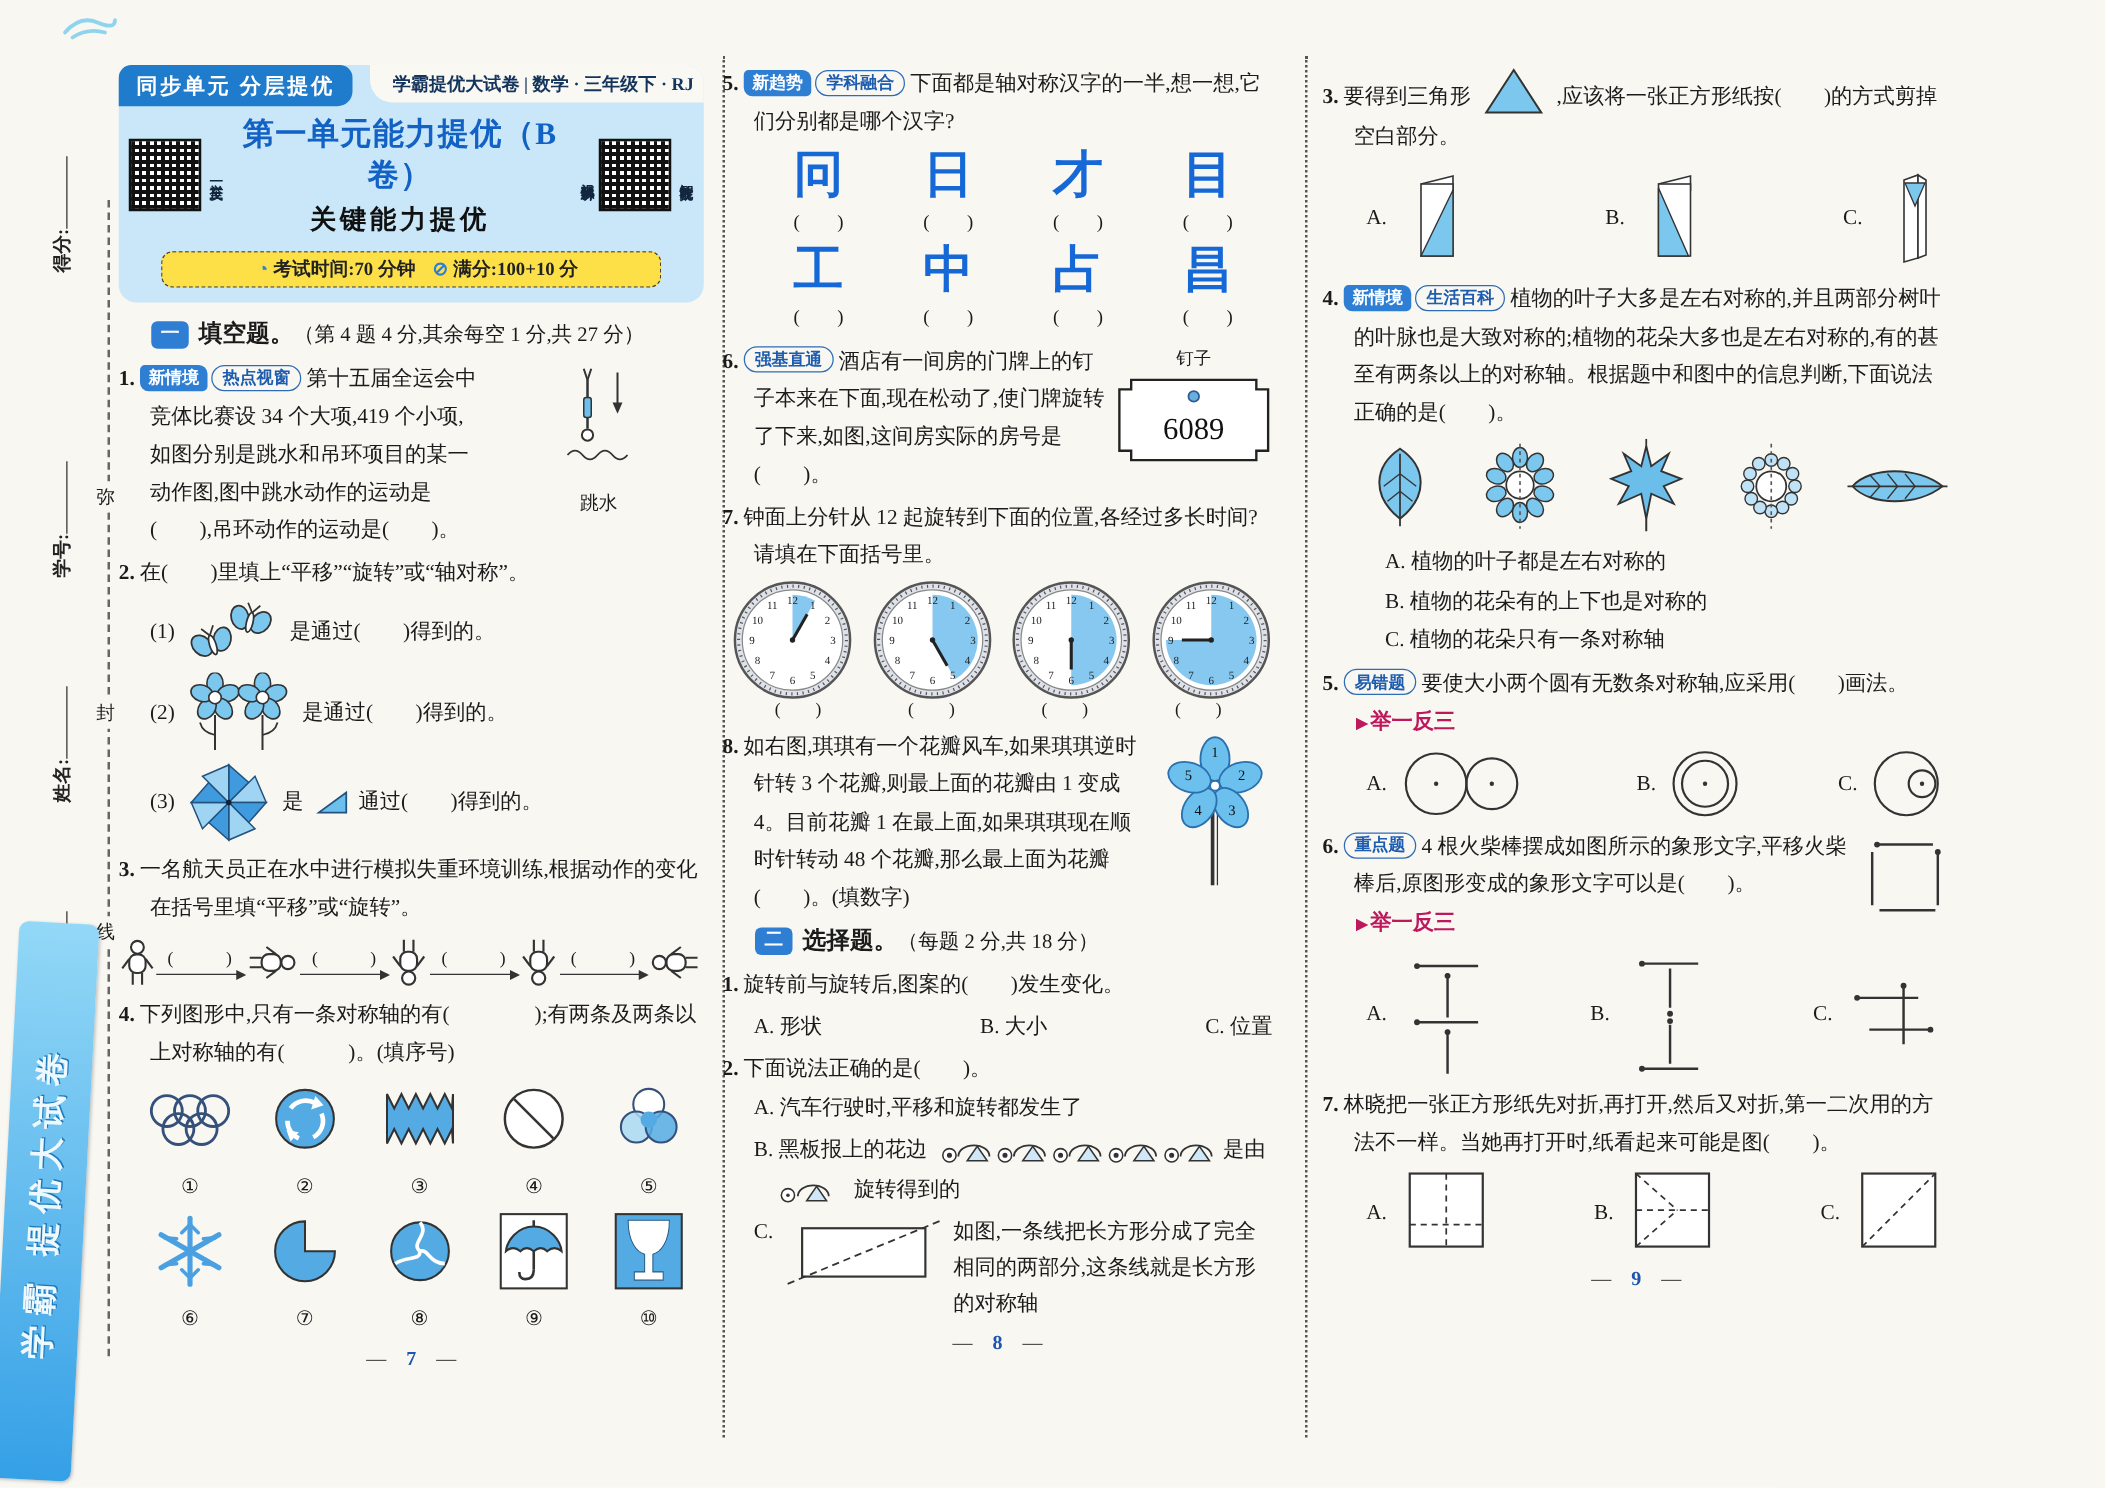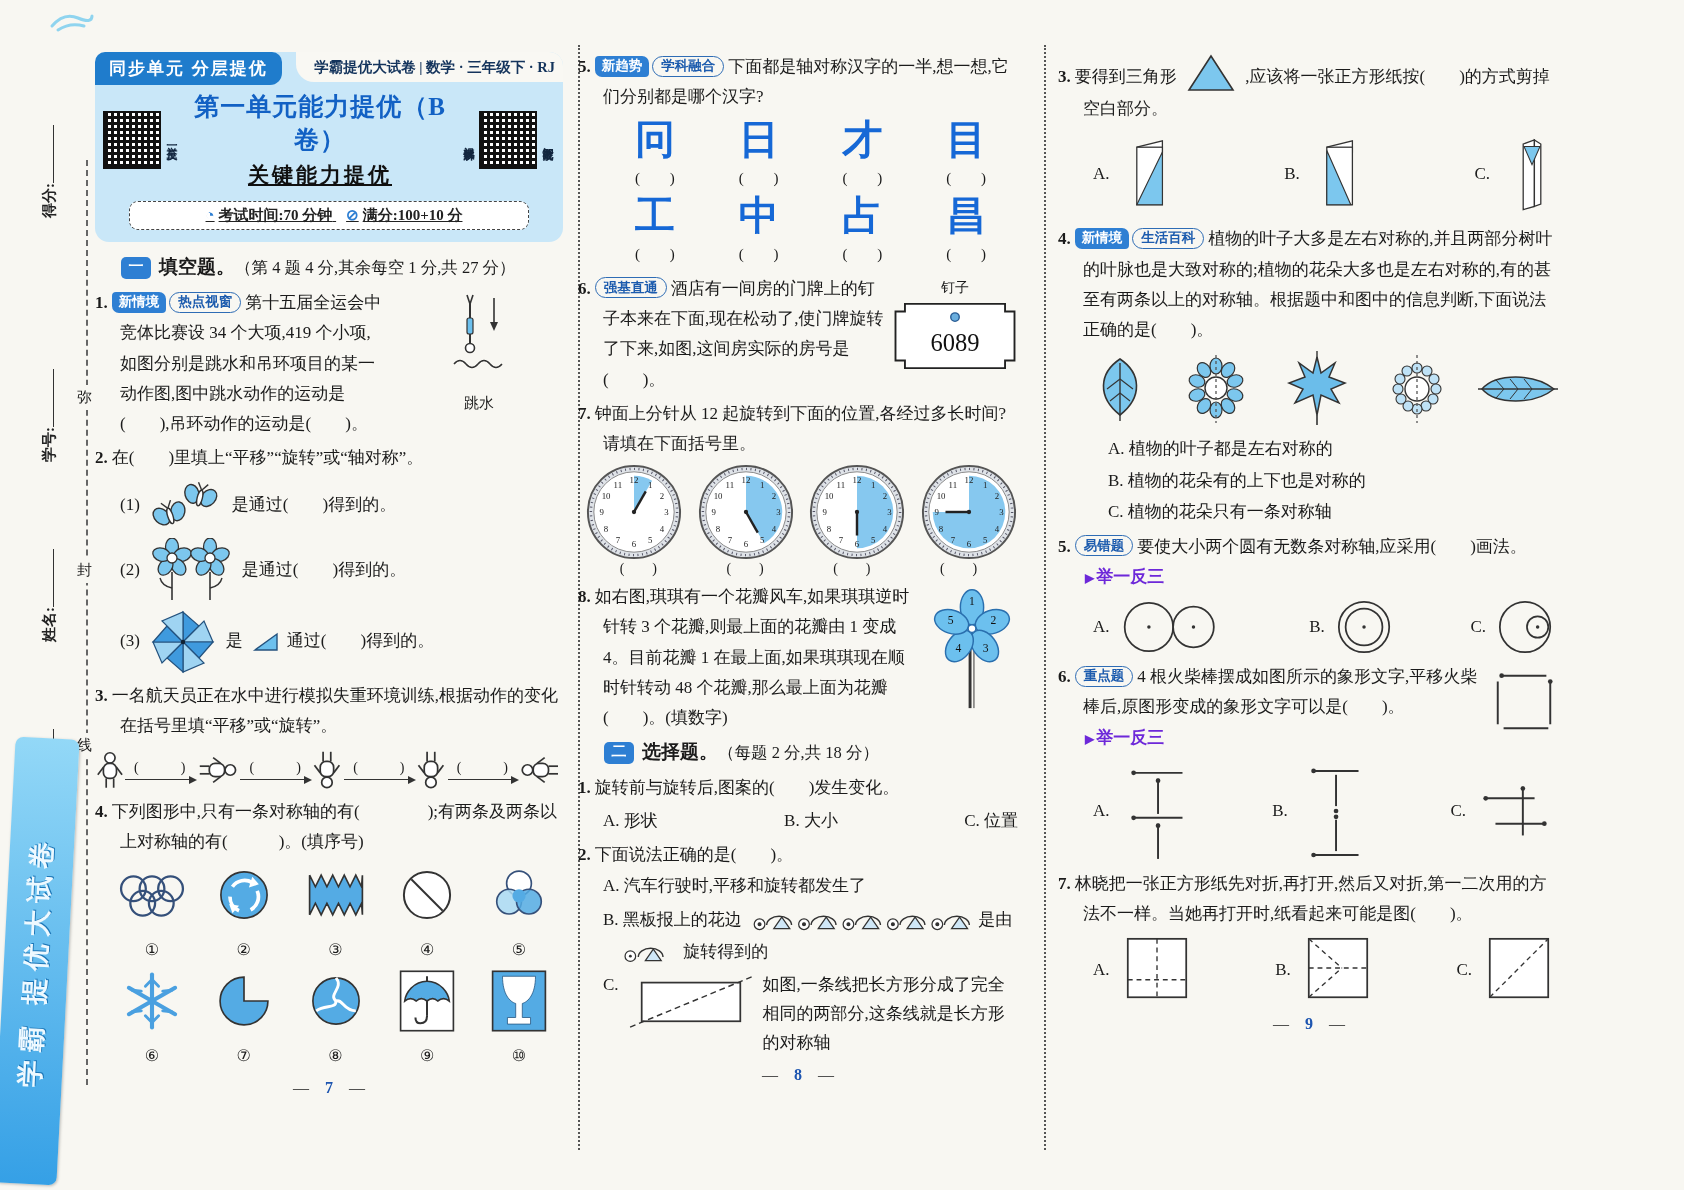--- a/index.html
+++ b/index.html
@@ -29,37 +29,37 @@
        padding:5px 14px;border-radius:10px 10px 12px 0;letter-spacing:2px;}
   .series{position:absolute;top:0;right:0;background:#f9f8f3;color:#14345c;font:bold 14.5px "Liberation Serif",serif;
           padding:6px 8px 5px 18px;border-radius:0 14px 0 18px;}
   .hmain{display:flex;align-items:center;justify-content:space-between;}
   .qr{width:54px;height:54px;border:2px solid #111;flex:none;
       background:repeating-linear-gradient(0deg,#111 0 3px,transparent 3px 6px),
                  repeating-linear-gradient(90deg,#111 0 3px,#fff 3px 6px);}
   .qrbox{display:flex;align-items:center;gap:3px;}
   .vlab{writing-mode:vertical-rl;font:bold 11px "Liberation Sans",sans-serif;color:#12263f;letter-spacing:1px;}
   .htitle{color:#1261c4;font-weight:bold;font-size:25px;letter-spacing:1px;text-align:center;}
-  .hsub{color:#101010;font-weight:bold;font-size:21px;text-align:center;letter-spacing:3px;margin-top:5px;text-decoration:underline;}
-  .ibar{margin:12px auto 0;width:88%;background:#ffffff;border:1.7px dashed #444;border-radius:9px;
-        text-align:center;font:bold 15px "Liberation Serif",serif;padding:4px 0;color:#222;text-decoration:underline;}
+  .hsub{color:#101010;font-weight:bold;font-size:21px;text-align:center;letter-spacing:3px;margin-top:5px;}
+  .ibar{margin:12px auto 0;width:88%;background:#fde047;border:1.7px dashed #444;border-radius:9px;
+        text-align:center;font:bold 15px "Liberation Serif",serif;padding:4px 0;color:#222;}
   .bic{color:#2e7fd3;margin:0 4px 0 10px;font-weight:bold;}
   
   .section{margin:6px 0 8px;padding-left:26px;}
   .chip{display:inline-block;min-width:30px;height:22px;background:#2e7fd3;border-radius:5px;color:#fff;
         text-align:center;line-height:22px;font:bold 15px "Liberation Sans",sans-serif;margin-right:8px;vertical-align:2px;}
   .stitle{font-weight:bold;font-size:19px;}
   .snote{font-size:16.5px;}
   .q{padding-left:25px;line-height:1.78;margin-bottom:4px;}
   .qno{font-weight:bold;margin-left:-25px;padding-right:4px;}
   .badge-solid{display:inline-block;background:#2e7fd3;color:#fff;font:bold 13.5px "Liberation Sans",sans-serif;
                padding:1.5px 7px;border-radius:4px 7px 4px 7px;margin-right:3px;vertical-align:2px;}
   .badge-outline{display:inline-block;border:1.6px solid #2e6cb5;color:#1d5cae;border-radius:12px;
                  font:bold 13.5px "Liberation Sans",sans-serif;padding:0.5px 8px;margin-right:4px;vertical-align:2px;}
-  .jlink{color:#6d28d9;font-weight:bold;white-space:nowrap;}
+  .jlink{color:#be185d;font-weight:bold;white-space:nowrap;}
   .jarrow{font-size:12px;margin:0 2px;}
   .fig-right{float:right;margin:2px 0 2px 8px;text-align:center;}
   .figcap{font-size:15px;margin-top:2px;}
   .sub{display:flex;align-items:center;gap:8px;margin:3px 0;}
   .arow{display:flex;align-items:center;justify-content:space-between;margin:6px 0 2px;}
   .astep{display:flex;flex-direction:column;align-items:center;width:70px;}
   .pbk{font-size:14px;line-height:1.2;}
   .aline{width:100%;height:0;border-top:1.7px solid #333;position:relative;margin-top:3px;}
   .aline::after{content:"";position:absolute;right:-2px;top:-4.5px;border-left:8px solid #333;
                 border-top:4px solid transparent;border-bottom:4px solid transparent;}

